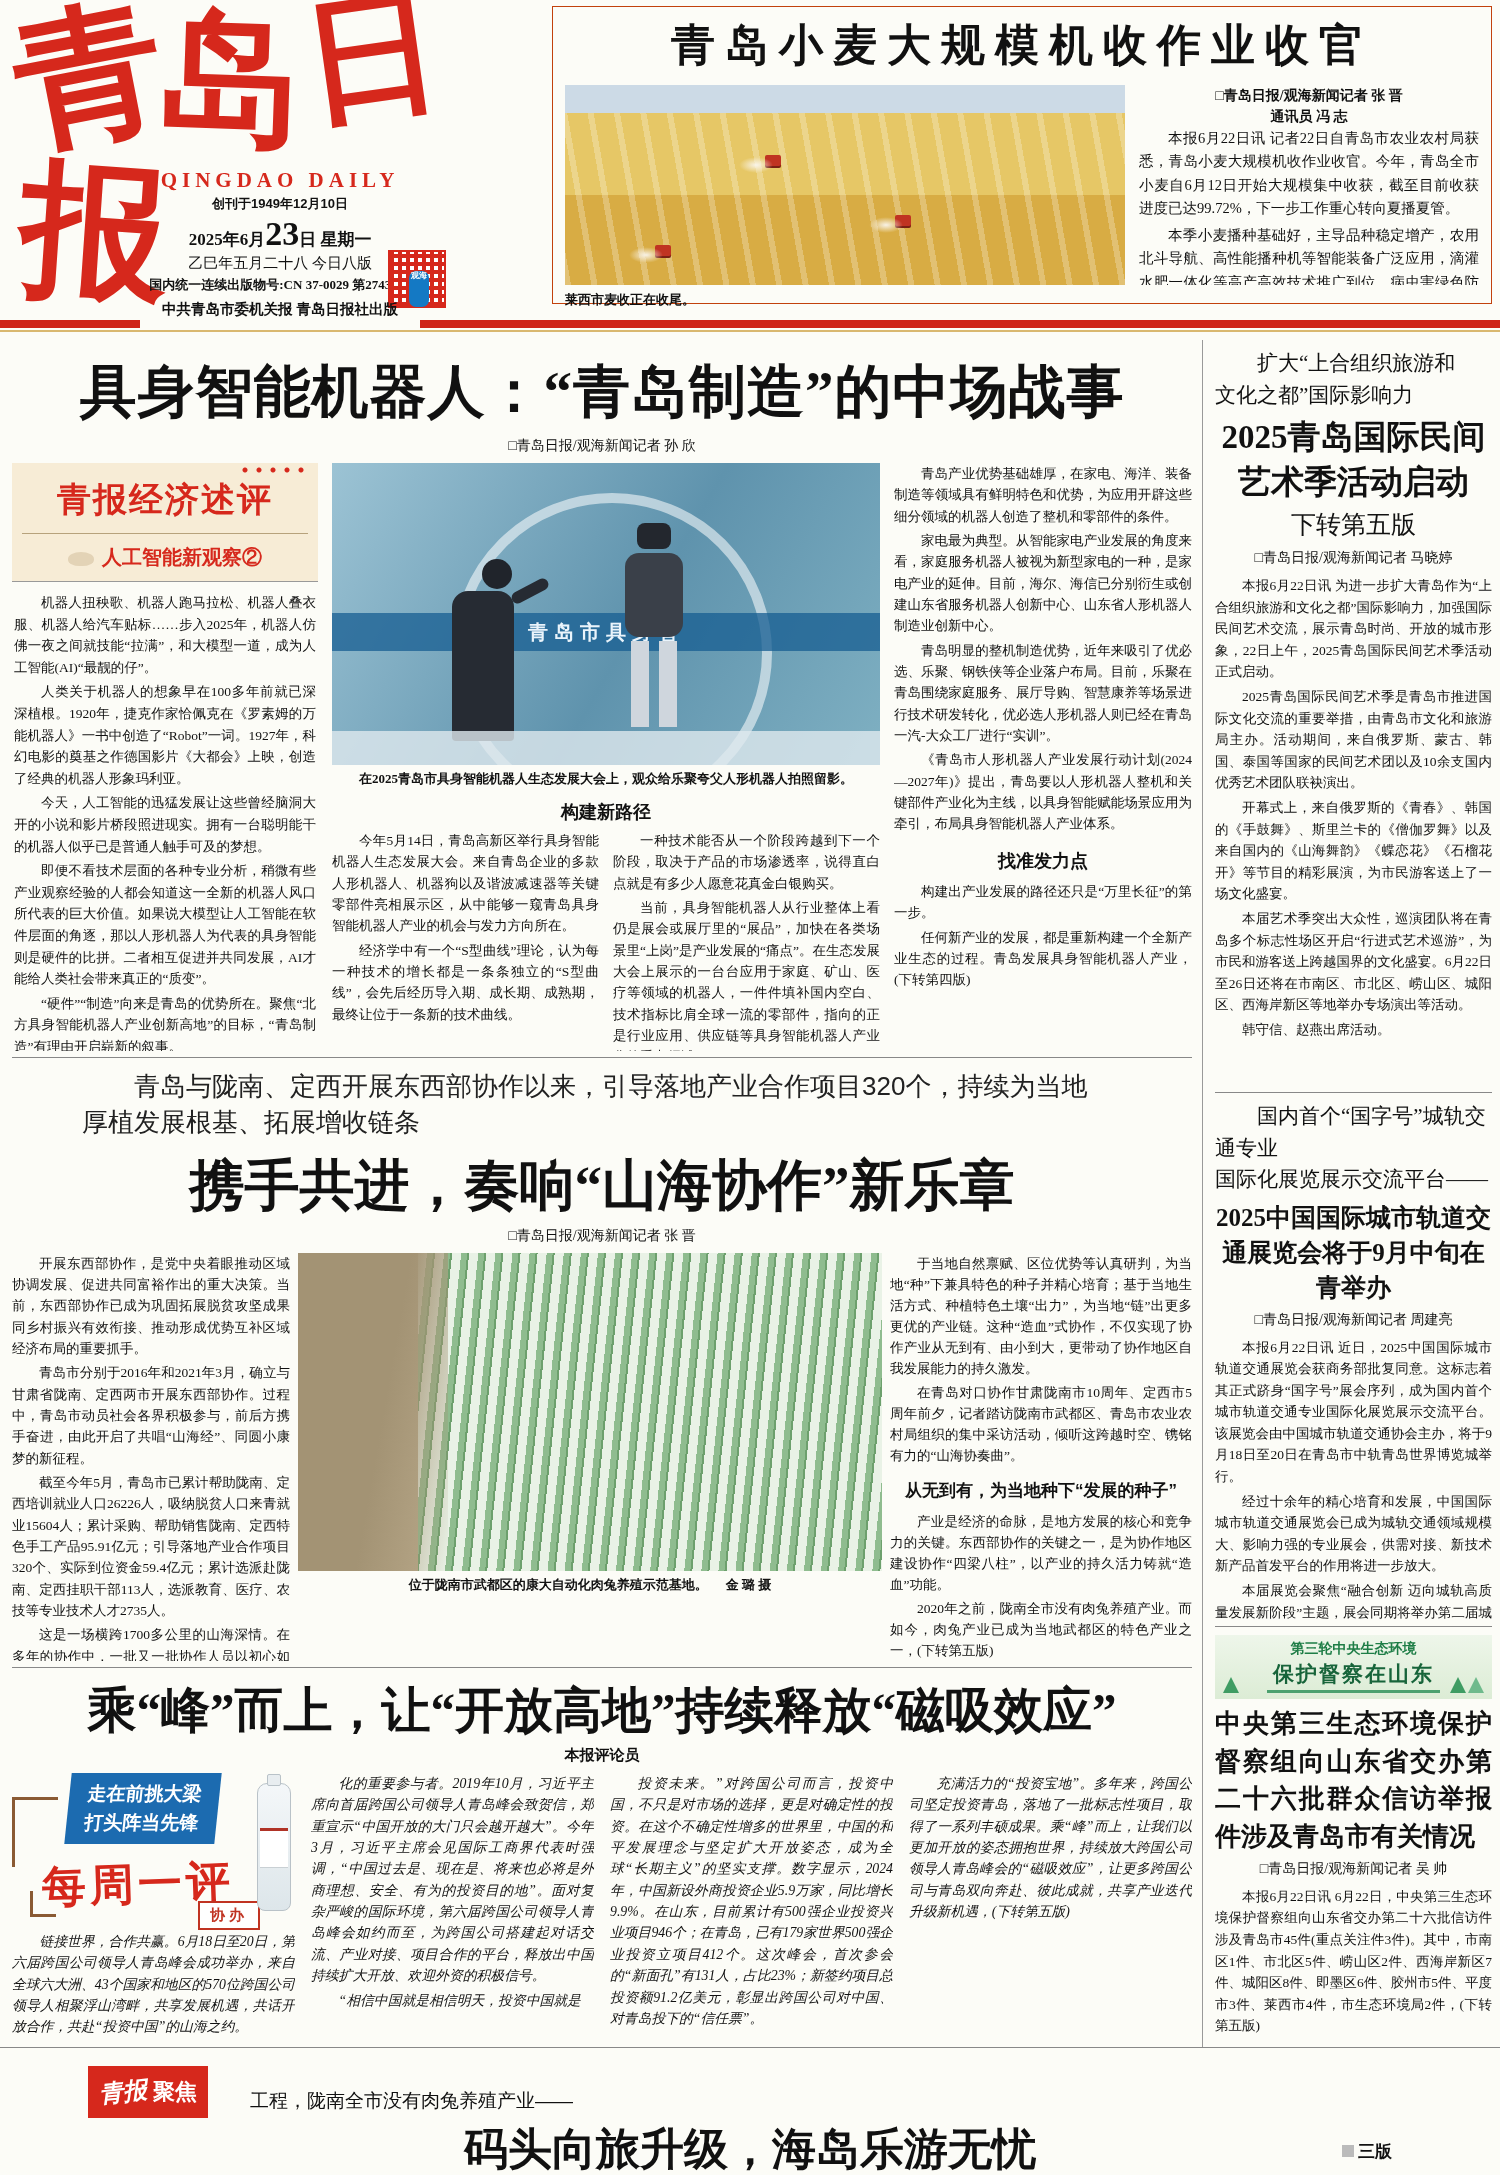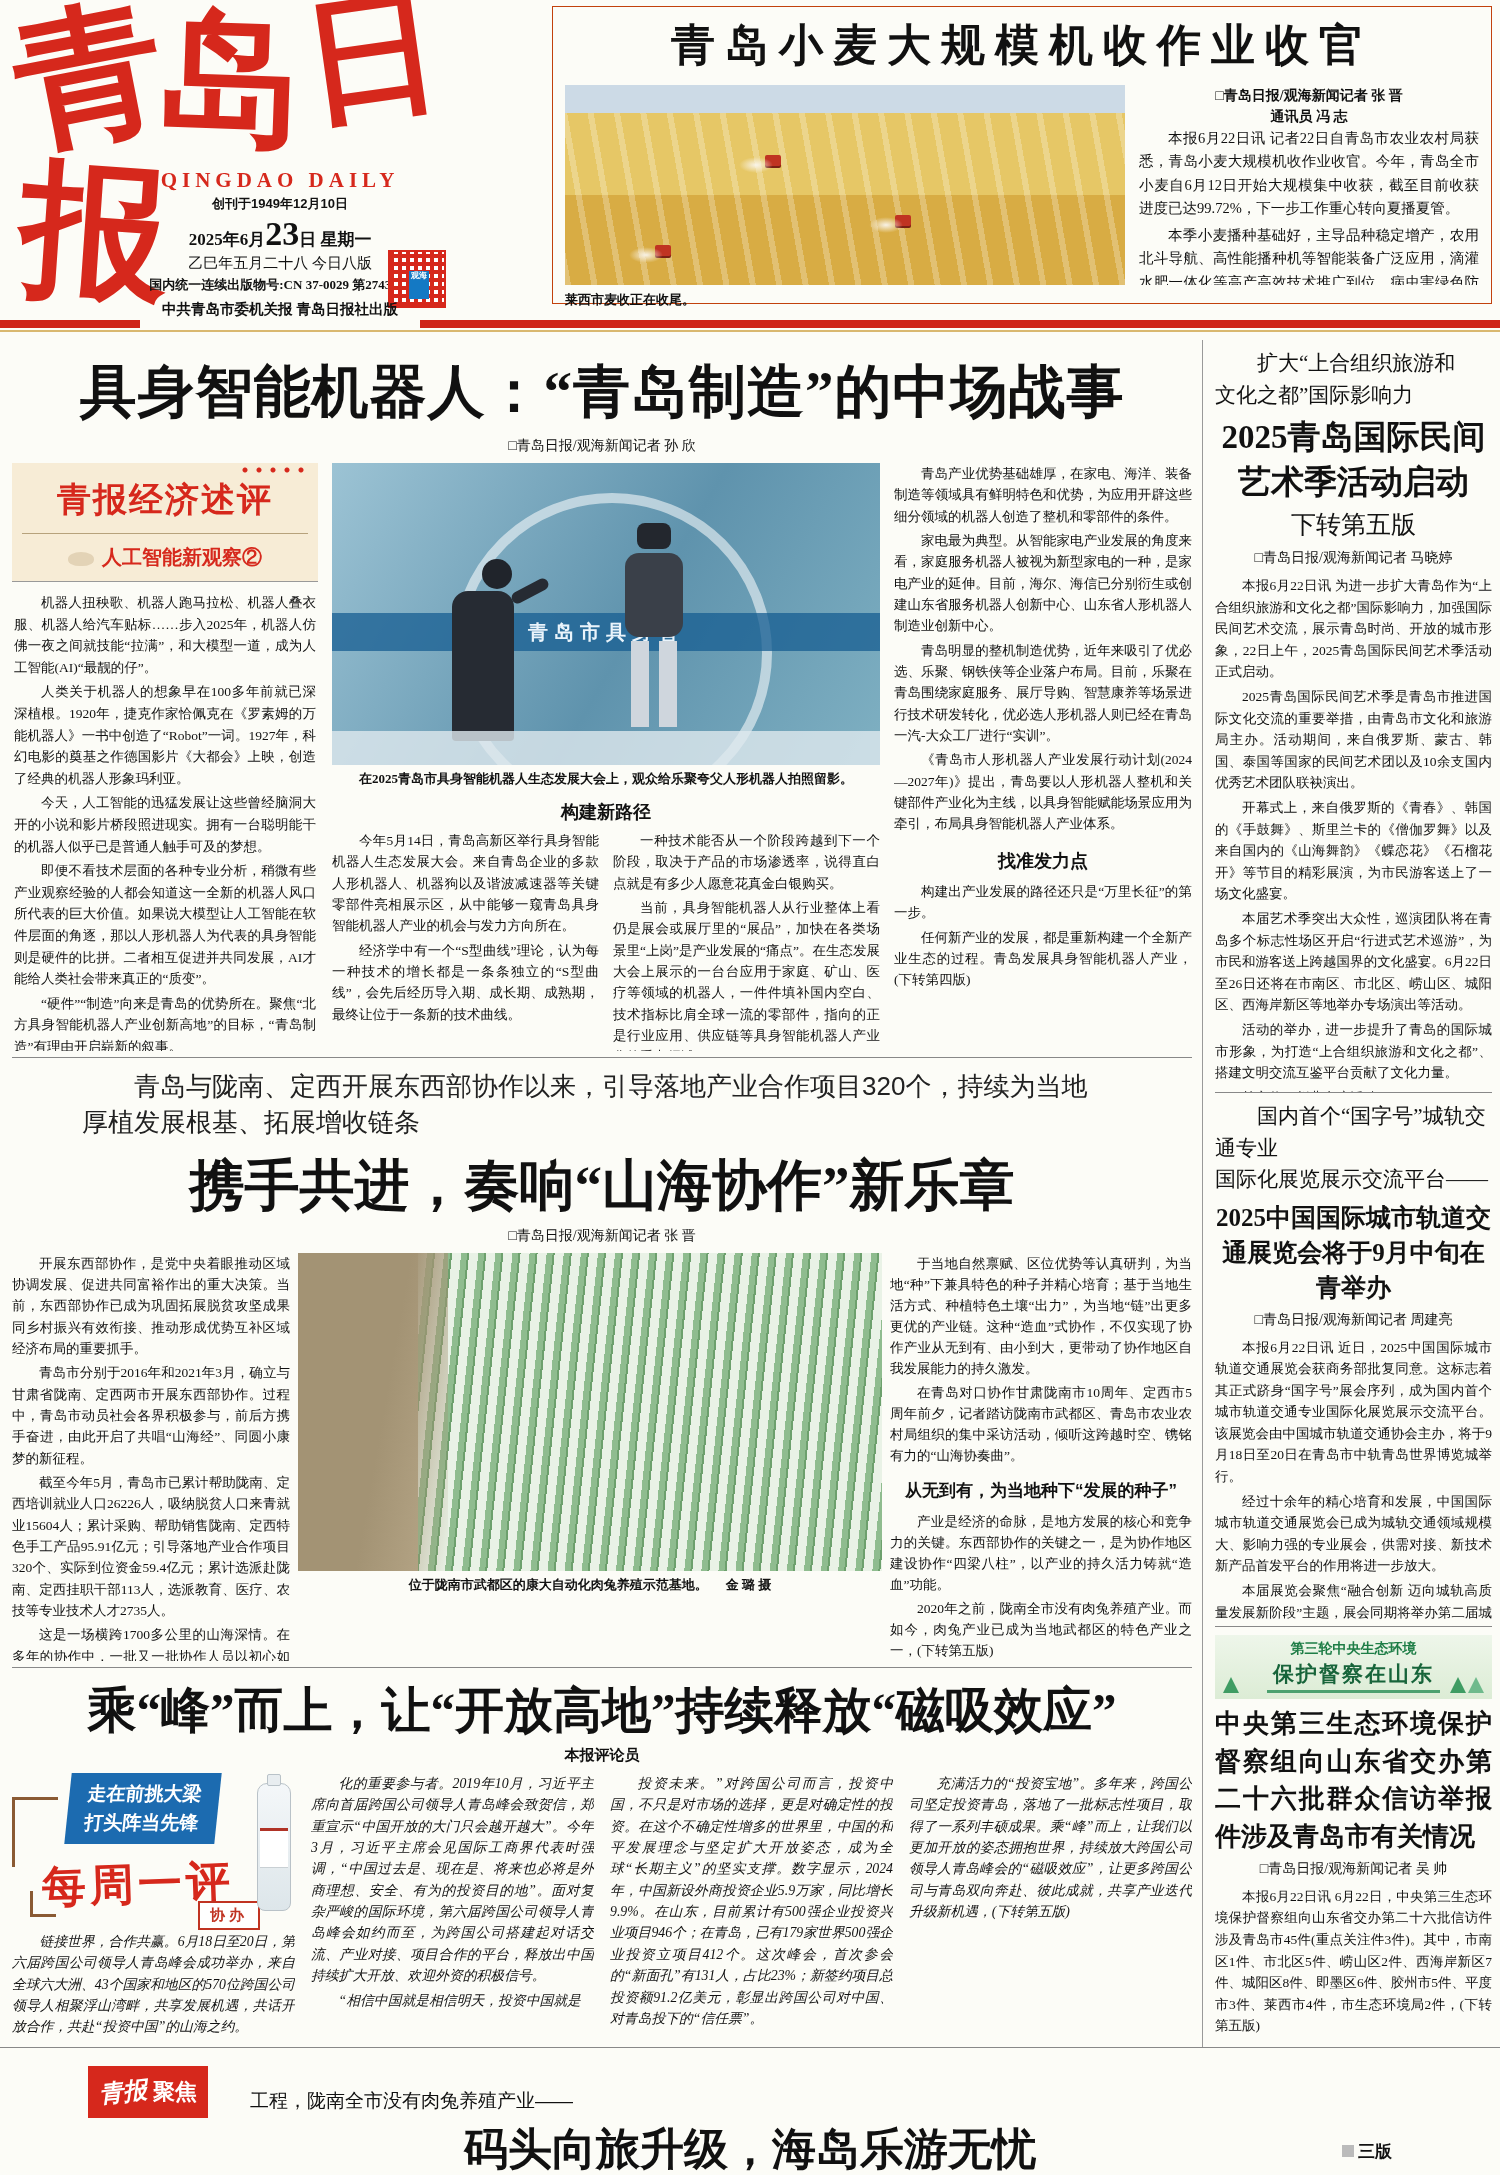--- a/index.html
+++ b/index.html
@@ -23,22 +23,22 @@
   .mast-founded{font-size:13px;font-weight:bold;margin-top:2px;}
   .mast-date{font-size:17px;font-weight:bold;margin-top:2px;}
   .mast-date .day{font-size:34px;font-family:"Liberation Serif",serif;}
   .mast-lunar{font-size:15px;margin-top:1px;}
   .mast-issn{font-size:13px;font-weight:bold;margin-top:3px;}
   .qr{background-image:
       repeating-linear-gradient(0deg,currentColor 0 4px,transparent 4px 8px),
       repeating-linear-gradient(90deg,currentColor 0 4px,#fff 4px 8px);
       border:2px solid currentColor;position:relative;}
   .mast-qr{position:absolute;left:388px;top:250px;width:58px;height:58px;color:#d6281c;}
-  .mast-qr .chip{position:absolute;left:19px;top:19px;width:20px;height:28px;background:#1479c4;color:#fff;
-      font-size:8px;line-height:10px;text-align:center;font-weight:bold;}
+  .mast-qr .chip{position:absolute;left:19px;top:19px;width:20px;height:36px;background:#1479c4;color:#fff;
+      font-size:8px;line-height:10px;text-align:center;font-weight:bold;border-radius:7px;}
   
   .topnews{position:absolute;left:552px;top:6px;right:8px;bottom:28px;border:1px solid #c2410c;padding:7px 12px;}
   .tn-head{text-align:center;font-weight:900;font-size:44px;letter-spacing:10px;margin:2px 0 10px;}
   .tn-body{display:flex;gap:14px;height:200px;}
   .tn-photo{width:560px;height:200px;flex:0 0 auto;position:relative;overflow:hidden;
       background:linear-gradient(#ccdae6 0 14%,#e6c766 14% 55%,#d8ac44 55% 100%);}
   .tn-photo:before{content:"";position:absolute;inset:14% 0 0 0;
       background:repeating-linear-gradient(80deg,rgba(255,255,255,.25) 0 6px,transparent 6px 26px);}
   .harv{position:absolute;width:16px;height:11px;background:#c03322;border-radius:2px;box-shadow:0 2px 0 #7a2014;}
   .harv:after{content:"";position:absolute;left:-26px;top:2px;width:34px;height:16px;border-radius:50%;
@@ -378,21 +378,20 @@
           <span>文化之都”国际影响力</span>
         </div>
         <div class="r-head">2025青岛国际民间艺术季活动启动</div>
         <div class="r-deck">下转第五版</div>
         <div class="byline">□青岛日报/观海新闻记者  马晓婷</div>
         <div class="r-text">
             <p class="para">本报6月22日讯  为进一步扩大青岛作为“上合组织旅游和文化之都”国际影响力，加强国际民间艺术交流，展示青岛时尚、开放的城市形象，22日上午，2025青岛国际民间艺术季活动正式启动。</p>
             <p class="para">2025青岛国际民间艺术季是青岛市推进国际文化交流的重要举措，由青岛市文化和旅游局主办。活动期间，来自俄罗斯、蒙古、韩国、泰国等国家的民间艺术团以及10余支国内优秀艺术团队联袂演出。</p>
             <p class="para">开幕式上，来自俄罗斯的《青春》、韩国的《手鼓舞》、斯里兰卡的《僧伽罗舞》以及来自国内的《山海舞韵》《蝶恋花》《石榴花开》等节目的精彩展演，为市民游客送上了一场文化盛宴。</p>
             <p class="para">本届艺术季突出大众性，巡演团队将在青岛多个标志性场区开启“行进式艺术巡游”，为市民和游客送上跨越国界的文化盛宴。6月22日至26日还将在市南区、市北区、崂山区、城阳区、西海岸新区等地举办专场演出等活动。</p>
-            <p class="para">活动的举办，进一步提升了青岛的国际城市形象，为打造“上合组织旅游和文化之都”、搭建文明交流互鉴平台贡献了文化力量。</p>
             <p class="para">韩守信、赵燕出席活动。</p>
           </div>
       </div>
 
       <div class="r-sec r-sec-metro">
         <div class="r-kicker">
           <span class="ind"></span><span>国内首个“国字号”城轨交通专业</span><br>
           <span>国际化展览展示交流平台——</span>
         </div>
         <div class="metro-head">2025中国国际城市轨道交通展览会将于9月中旬在青举办</div>

